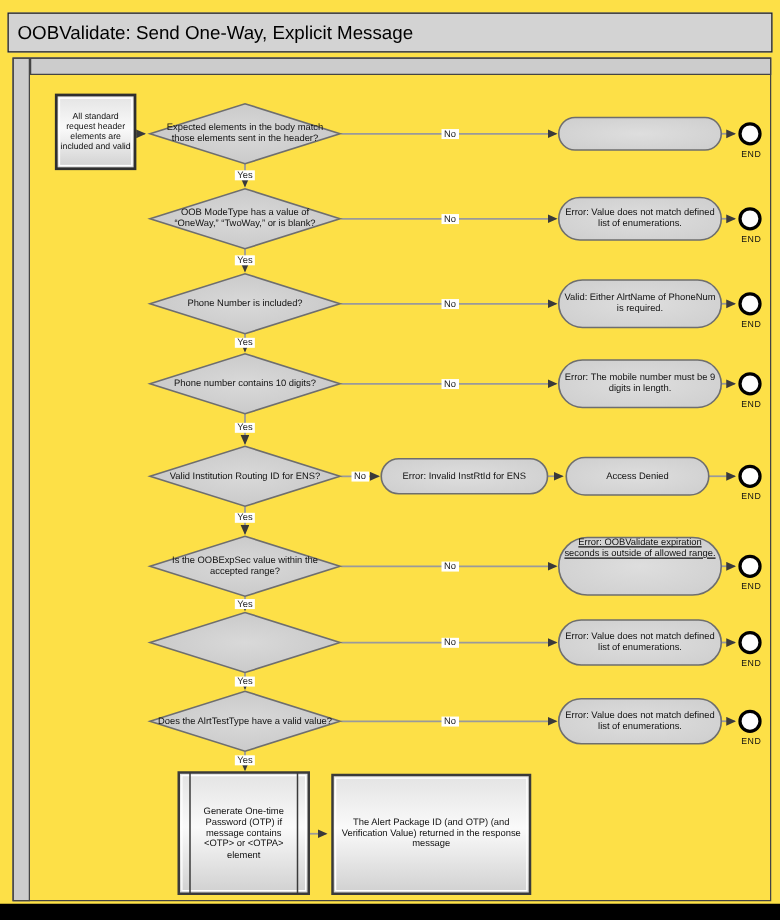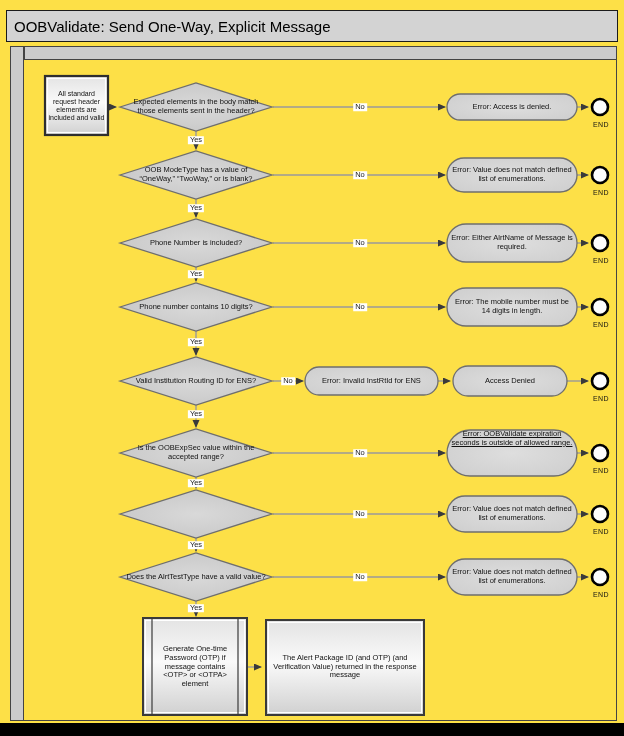--- a/index.html
+++ b/index.html
@@ -139,24 +139,23 @@
   <div class="lbl startlbl" style="left:47px;top:79px;width:59px;height:54px;">All standard request header elements are included and valid</div>
 
   <div class="lbl" style="left:126px;top:88px;width:140px;height:38px;">Expected elements in the body match those elements sent in the header?</div>
   <div class="lbl" style="left:126px;top:156px;width:140px;height:38px;">OOB ModeType has a value of “OneWay,” “TwoWay,” or is blank?</div>
   <div class="lbl" style="left:126px;top:224px;width:140px;height:38px;">Phone Number is included?</div>
   <div class="lbl" style="left:126px;top:288px;width:140px;height:38px;">Phone number contains 10 digits?</div>
   <div class="lbl" style="left:126px;top:362px;width:140px;height:38px;text-align:center;">Valid Institution Routing ID for ENS?</div>
   <div class="lbl" style="left:126px;top:434px;width:140px;height:38px;">Is the OOBExpSec value within the accepted range?</div>
   <div class="lbl" style="left:126px;top:558px;width:140px;height:38px;">Does the AlrtTestType have a valid value?</div>
 
-  <div class="lbl" style="left:450px;top:90px;width:124px;height:34px;">Error: Access is denied.</div>
   <div class="lbl" style="left:450px;top:158px;width:124px;height:34px;">Error: Value does not match defined list of enumerations.</div>
-  <div class="lbl" style="left:450px;top:226px;width:124px;height:34px;">Error: Either AlrtName of Message is required.</div>
-  <div class="lbl" style="left:450px;top:290px;width:124px;height:34px;">Error: The mobile number must be 14 digits in length.</div>
+  <div class="lbl" style="left:450px;top:226px;width:124px;height:34px;">Valid: Either AlrtName of PhoneNum is required.</div>
+  <div class="lbl" style="left:450px;top:290px;width:124px;height:34px;">Error: The mobile number must be 9 digits in length.</div>
   <div class="lbl" style="left:308px;top:373px;width:127px;height:16px;">Error: Invalid InstRtId for ENS</div>
   <div class="lbl" style="left:456px;top:374px;width:108px;height:14px;">Access Denied</div>
   <div class="lbl" style="left:450px;top:419px;width:124px;height:40px;text-decoration:underline;">Error: OOBValidate expiration seconds is outside of allowed range.</div>
   <div class="lbl" style="left:450px;top:497px;width:124px;height:34px;">Error: Value does not match defined list of enumerations.</div>
   <div class="lbl" style="left:450px;top:560px;width:124px;height:34px;">Error: Value does not match defined list of enumerations.</div>
 
   <div class="tag" style="left:196px;top:140px;">Yes</div>
   <div class="tag" style="left:196px;top:208px;">Yes</div>
   <div class="tag" style="left:196px;top:274px;">Yes</div>
   <div class="tag" style="left:196px;top:342px;">Yes</div>

